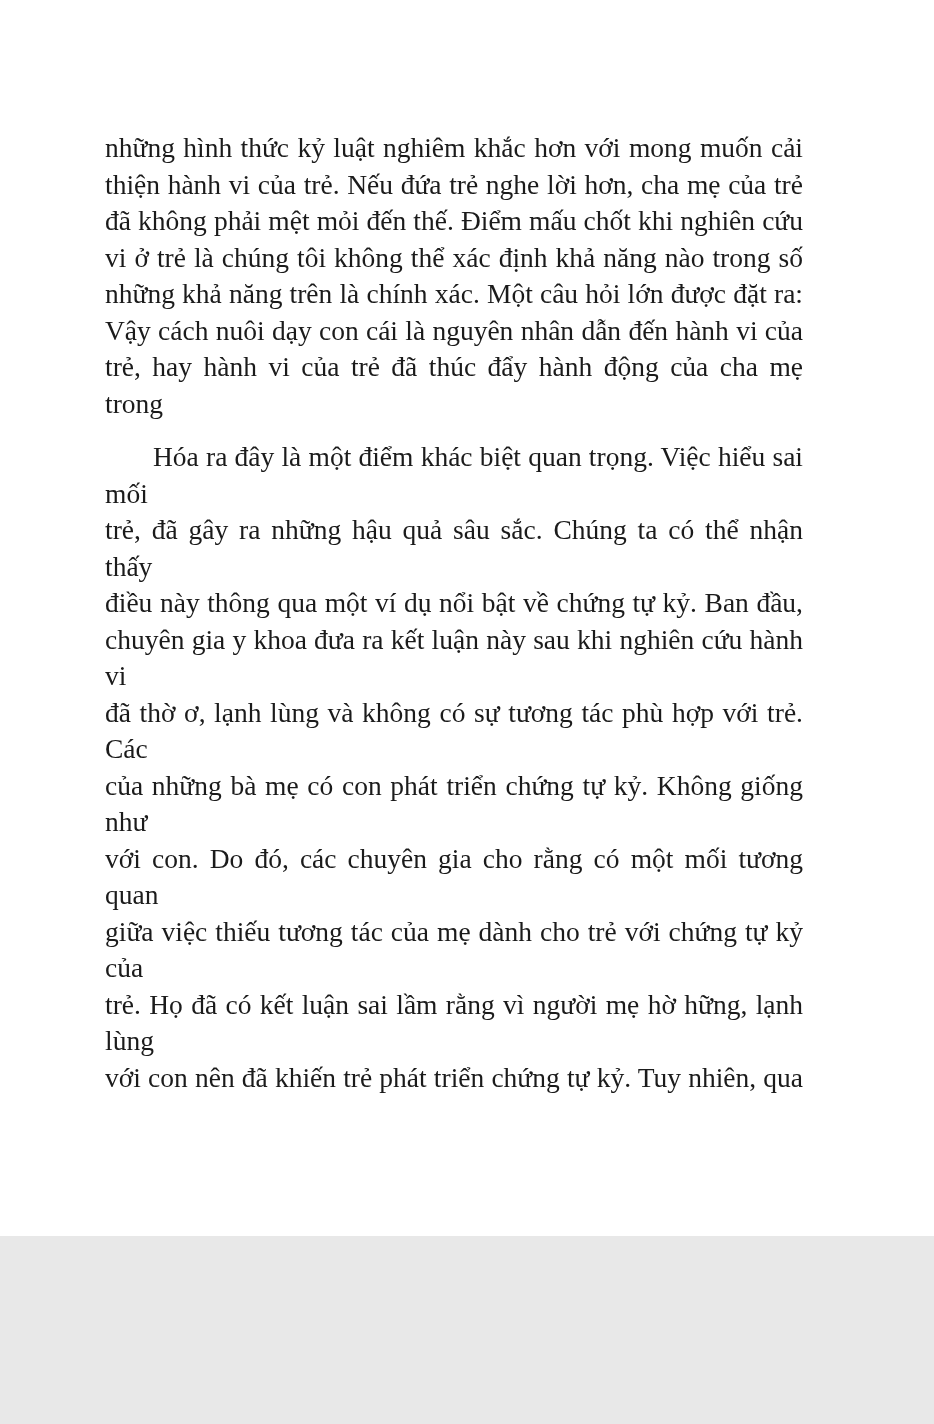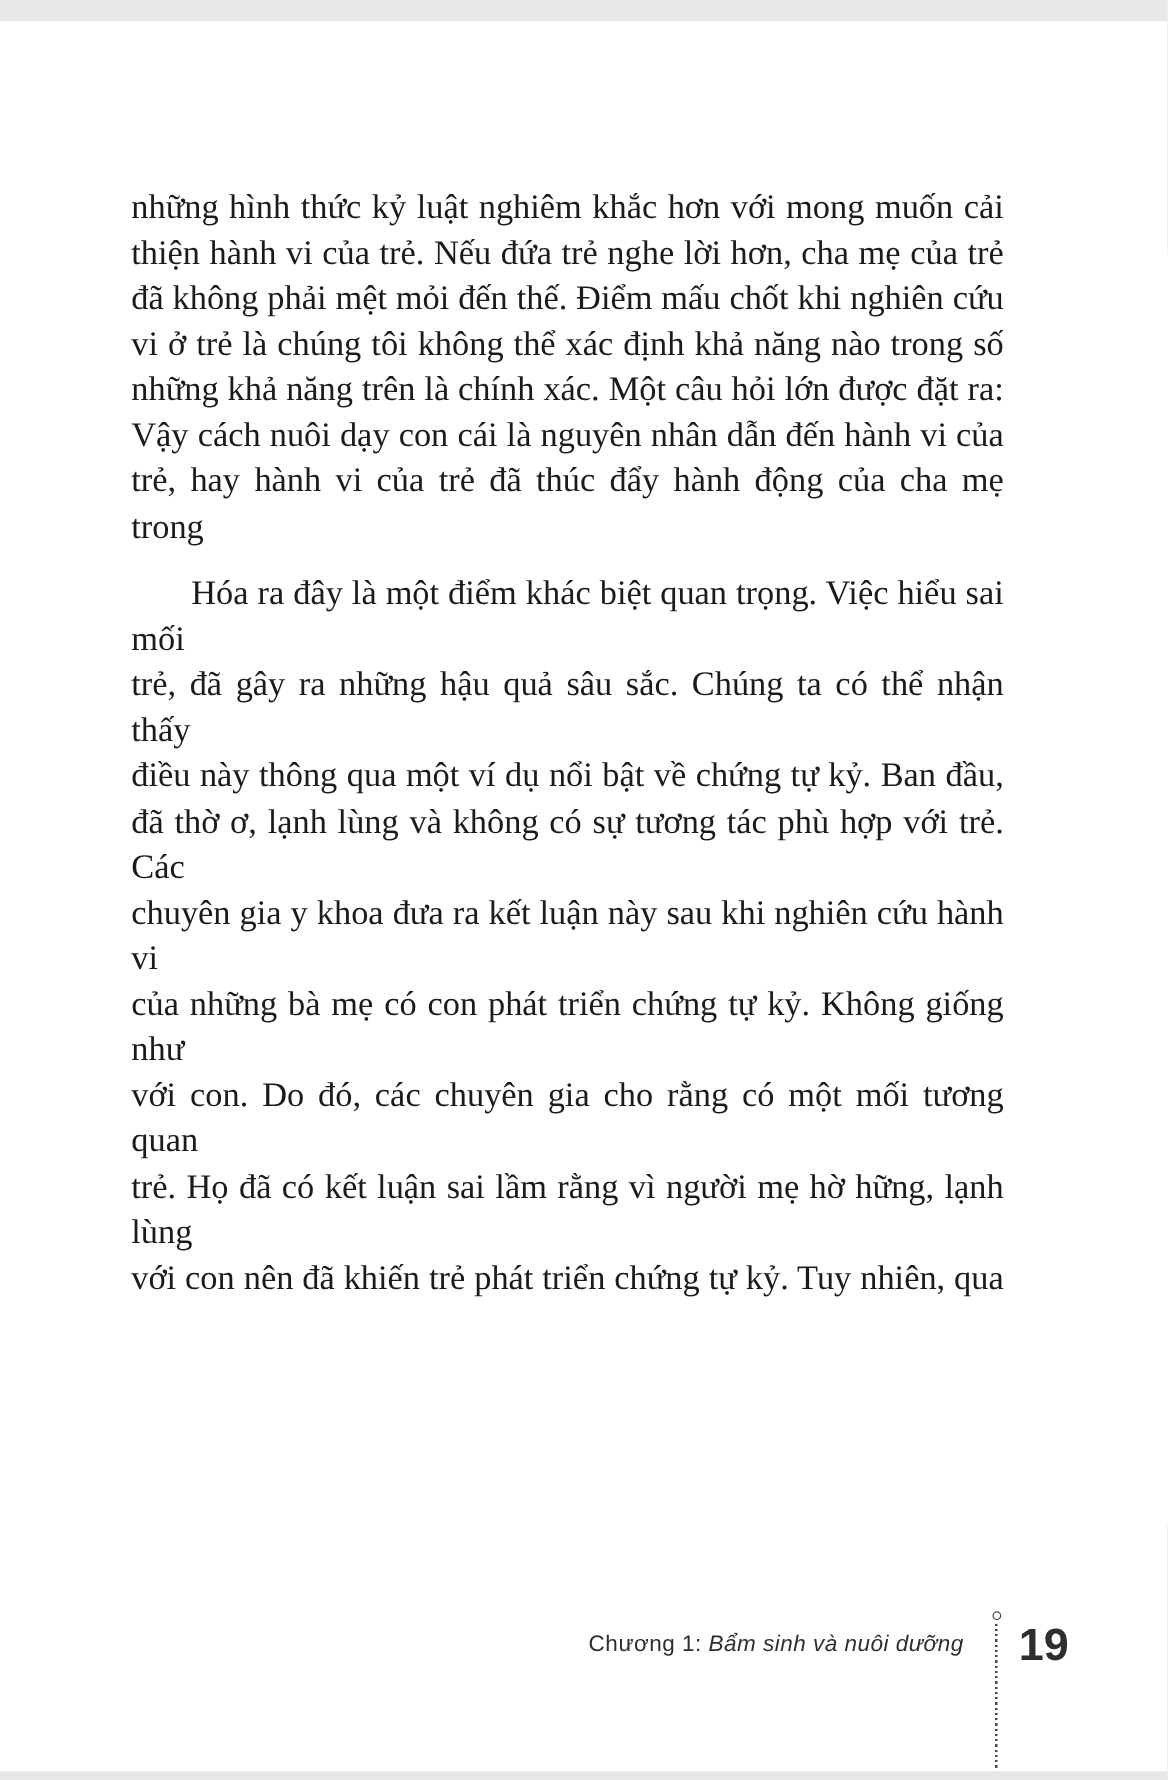--- a/index.html
+++ b/index.html
@@ -1,20 +1,20 @@
 <!DOCTYPE html>
 <html><head>
 <meta charset="utf-8">
 <style>
   html, body { margin: 0; padding: 0; background: #e8e8e8; }
   .page {
     position: relative;
     width: 934px;
-    height: 1400px;
-    margin: 17px auto;
+    height: 1236px;
+    margin: 0 auto;
     background: var(--page-bg, #ffffff);
     overflow: hidden;
     font-family: "Liberation Serif", "DejaVu Serif", serif;
   }
   
   .body-text {
     position: absolute;
     left: 105px;
     top: 130px;
     width: 698px;
@@ -99,24 +99,25 @@
         <div class="line">đã không phải mệt mỏi đến thế. Điểm mấu chốt khi nghiên cứu</div>
         <div class="line">vi ở trẻ là chúng tôi không thể xác định khả năng nào trong số</div>
         <div class="line">những khả năng trên là chính xác. Một câu hỏi lớn được đặt ra:</div>
         <div class="line">Vậy cách nuôi dạy con cái là nguyên nhân dẫn đến hành vi của</div>
         <div class="line">trẻ, hay hành vi của trẻ đã thúc đẩy hành động của cha mẹ trong</div>
       </div>
       <div class="paragraph indent">
         <div class="line first">Hóa ra đây là một điểm khác biệt quan trọng. Việc hiểu sai mối</div>
         <div class="line">trẻ, đã gây ra những hậu quả sâu sắc. Chúng ta có thể nhận thấy</div>
         <div class="line">điều này thông qua một ví dụ nổi bật về chứng tự kỷ. Ban đầu,</div>
+        <div class="line">chuyên gia y khoa đưa ra kết luận này sau khi nghiên cứu hành vi</div>
         <div class="line">đã thờ ơ, lạnh lùng và không có sự tương tác phù hợp với trẻ. Các</div>
-        <div class="line">chuyên gia y khoa đưa ra kết luận này sau khi nghiên cứu hành vi</div>
         <div class="line">của những bà mẹ có con phát triển chứng tự kỷ. Không giống như</div>
         <div class="line">với con. Do đó, các chuyên gia cho rằng có một mối tương quan</div>
+        <div class="line">giữa việc thiếu tương tác của mẹ dành cho trẻ với chứng tự kỷ của</div>
         <div class="line">trẻ. Họ đã có kết luận sai lầm rằng vì người mẹ hờ hững, lạnh lùng</div>
         <div class="line">với con nên đã khiến trẻ phát triển chứng tự kỷ. Tuy nhiên, qua</div>
       </div>
     </main>
 
   <footer>
     <div class="running-head">
       <span>Chương 1: </span><span class="chapter-title">Bẩm sinh và nuôi dưỡng</span>
     </div>
 

